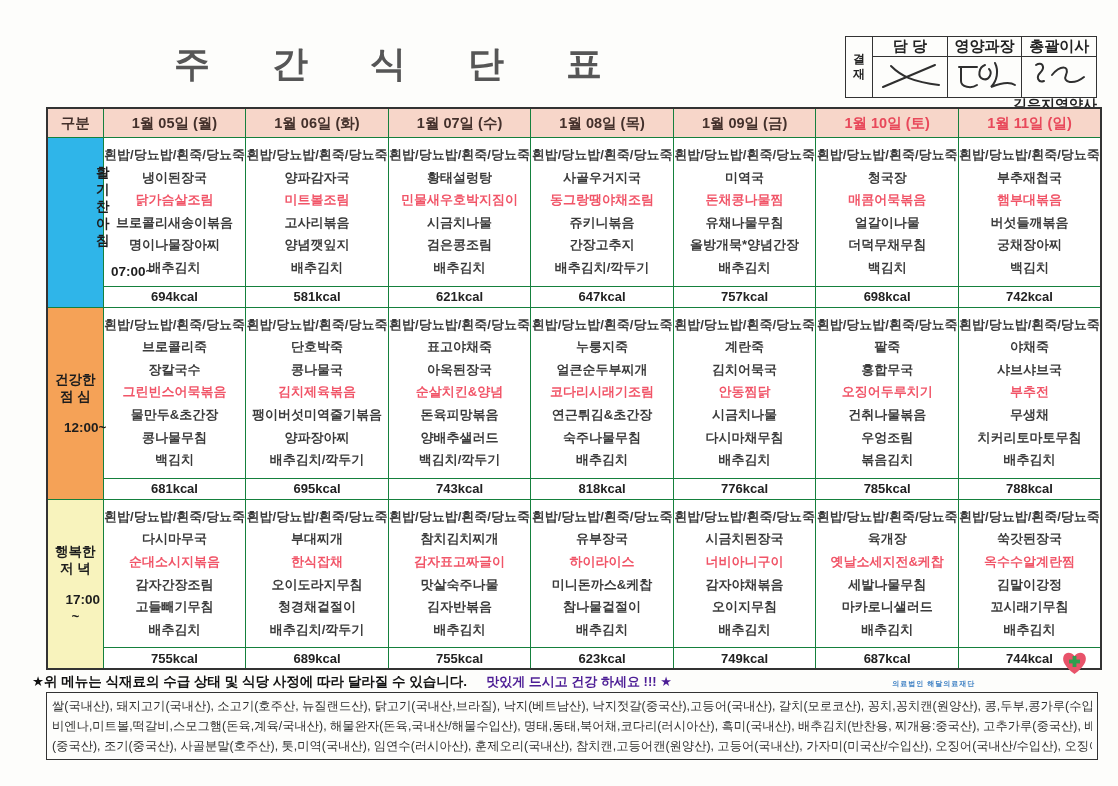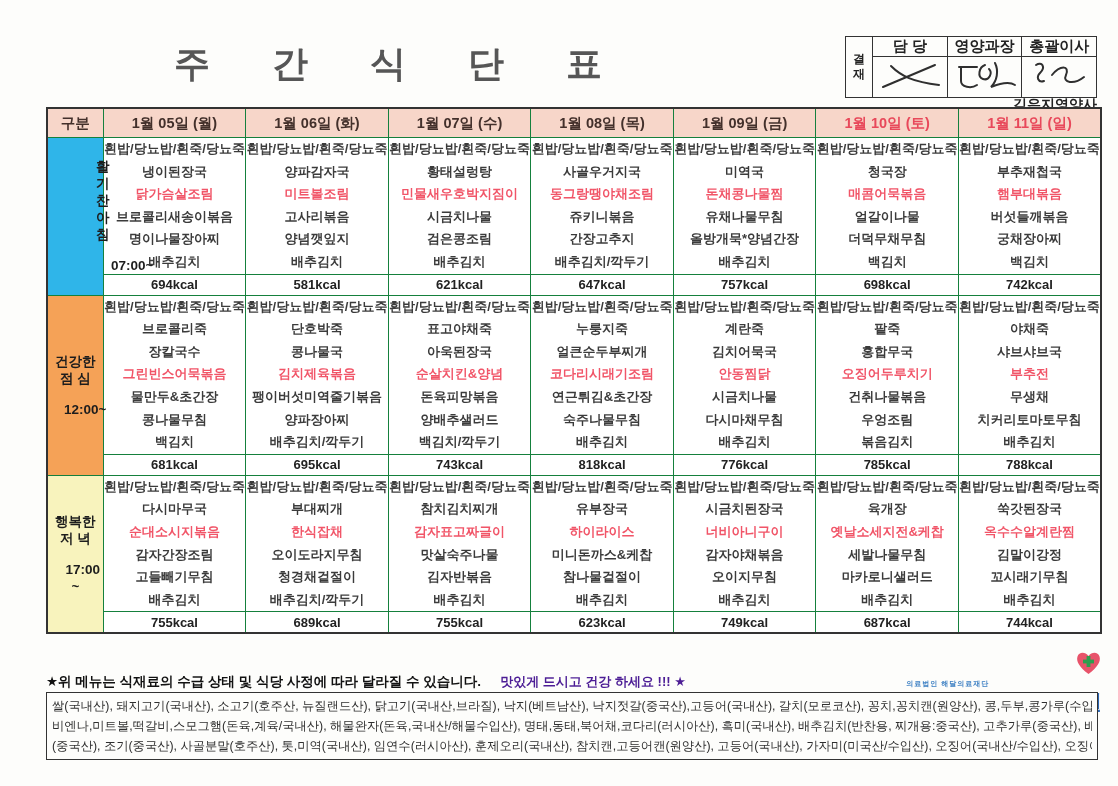--- a/index.html
+++ b/index.html
@@ -34,31 +34,31 @@
   col.c-day{width:142px;}
   .head-row th{
     background:#f7d6c9;color:#43302b;font-size:14.5px;font-weight:700;height:26px;text-align:center;
   }
   .head-row th.weekend{color:#e8485a;}
   .group-cell{
     font-size:13.5px;font-weight:700;color:#1d1d1d;text-align:center;vertical-align:middle;padding:2px 1px;
   }
   .group-line{line-height:17px;}
   .group-time{line-height:17px;margin-top:14px;margin-left:15px;}
-  .menu-cell{vertical-align:middle;padding:0 0;background:#fff;}
+  .menu-cell{vertical-align:middle;padding:6px 0;background:#fff;}
   .menu-item{
     font-size:13px;font-weight:700;text-align:center;line-height:22.6px;color:#3b3b3b;
     white-space:nowrap;overflow:hidden;
   }
   .menu-item.hl{color:var(--hl,#f15568);}
   .kcal-cell{
     background:#fff;text-align:center;font-size:13px;font-weight:700;color:#222;height:18px;
   }
   
-  .notice-row{position:absolute;top:650px;left:46px;width:1056px;display:flex;align-items:center;}
+  .notice-row{position:absolute;top:650px;left:32px;width:1056px;display:flex;align-items:center;}
   .notice{font-size:13.5px;font-weight:700;color:#111;}
   .notice2{font-size:13px;font-weight:700;color:#4c1d95;margin-left:19px;}
   .logo{margin-left:auto;display:flex;align-items:flex-end;gap:4px;flex-direction:column;}
   .logo-text{display:flex;flex-direction:column;align-items:flex-start;line-height:1;}
   .logo-org{font-size:7px;font-weight:700;color:#3a7ec2;letter-spacing:1px;margin-bottom:1px;margin-left:2px;}
   .logo-name{font-size:21px;font-weight:700;color:#2a66b5;white-space:nowrap;}
   .logo-e{font-family:"Liberation Serif","DejaVu Serif",serif;font-style:italic;font-size:25px;}
   .origin-title{position:absolute;top:702px;left:46px;font-size:13.5px;font-weight:700;color:#111;}
   .origin-box{
     position:absolute;top:692px;left:46px;width:1052px;border:1.5px solid #333;

